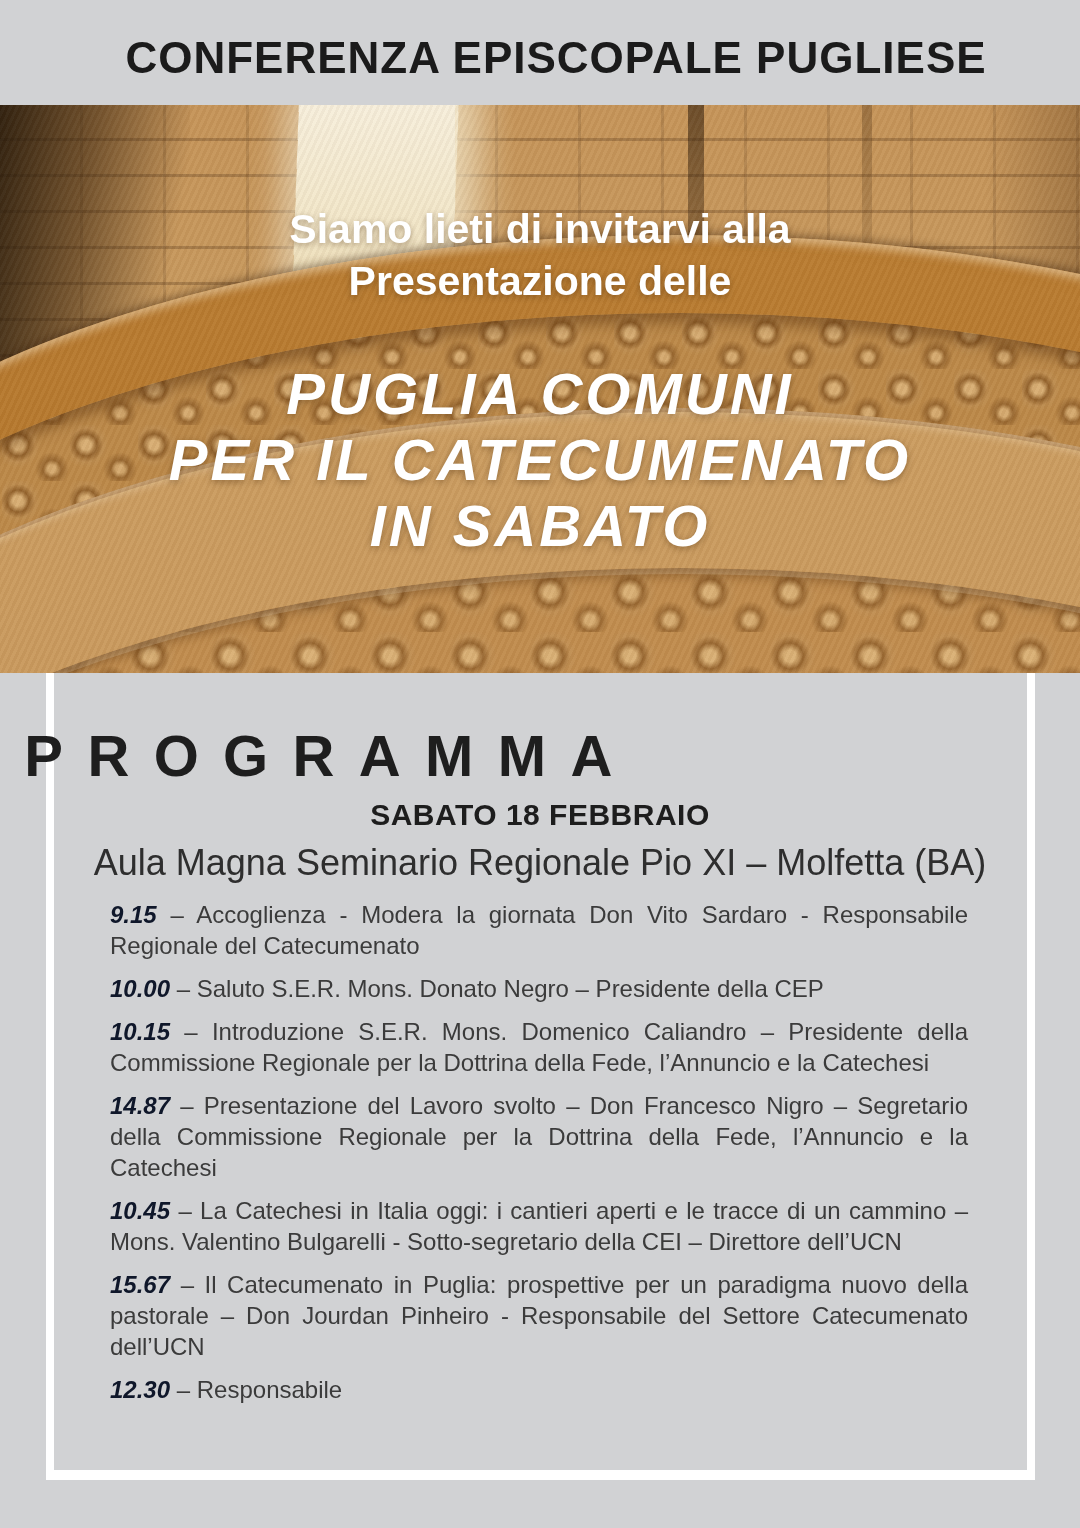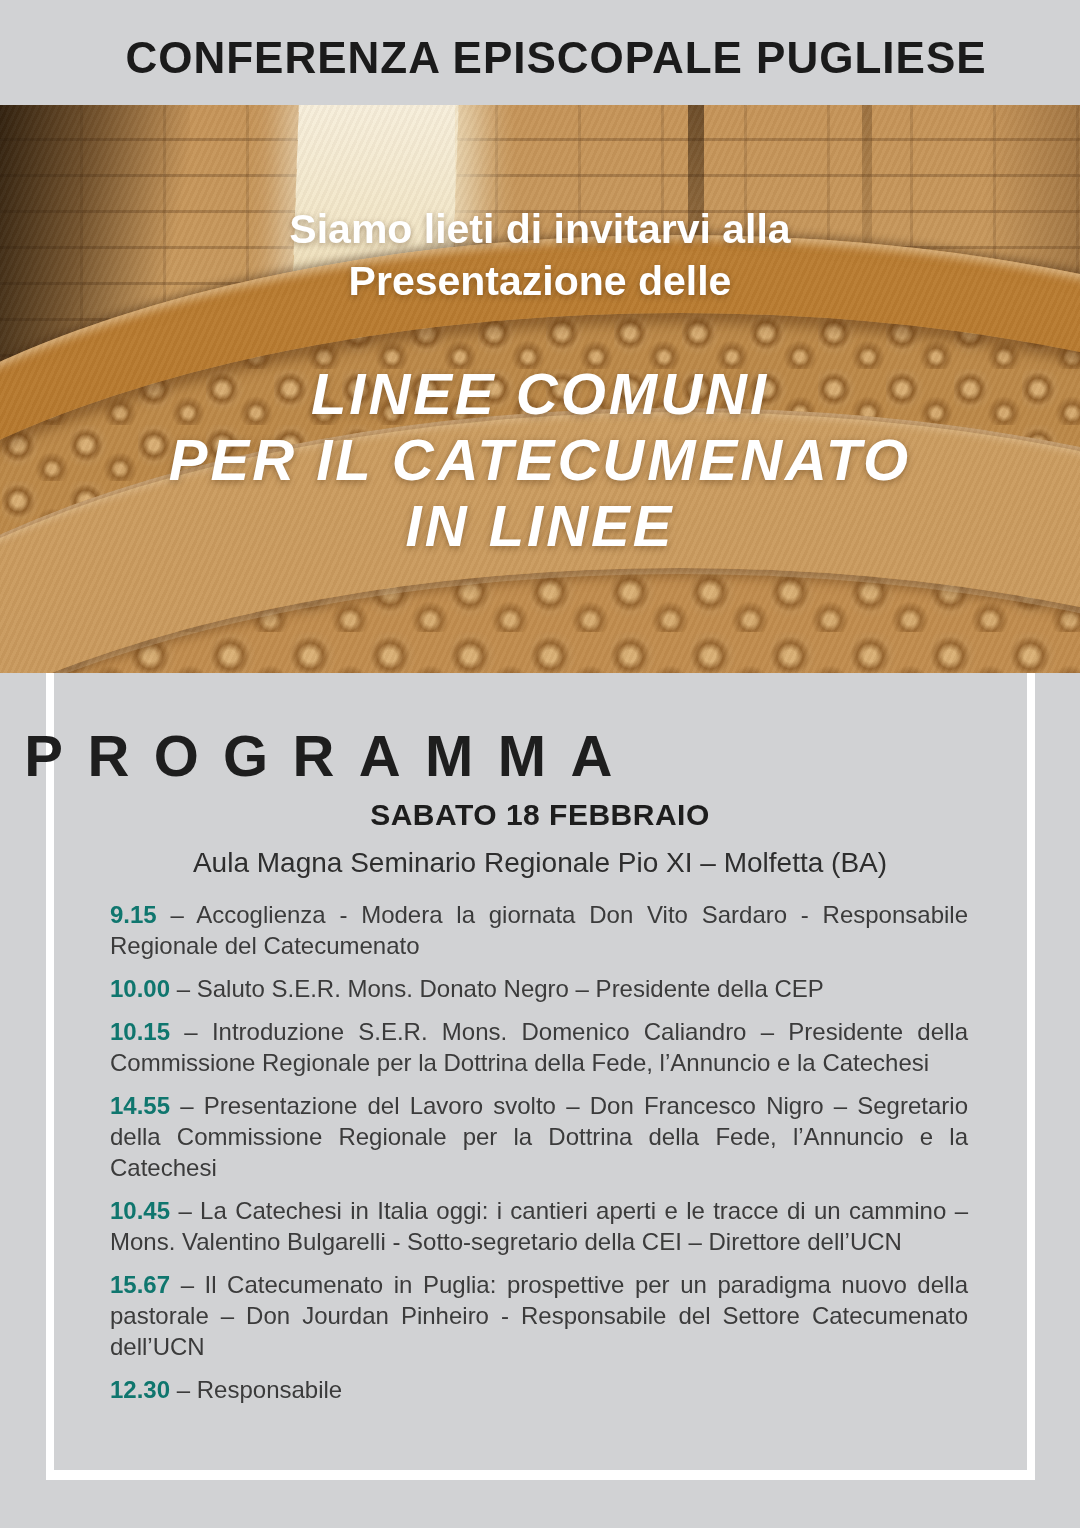--- a/index.html
+++ b/index.html
@@ -139,29 +139,29 @@
   }
   .program-date{
     position:absolute;top:797px;left:0;width:1080px;
     text-align:center;
     font-size:30px;line-height:36px;font-weight:800;letter-spacing:0.5px;
     color:#1d1d1d;
   }
   .program-venue{
     position:absolute;top:845px;left:0;width:1080px;
     text-align:center;
-    font-size:28px;line-height:36px;font-weight:400;
+    font-size:36px;line-height:36px;font-weight:400;
     color:#2e2e2e;
   }
   .program-items{
     position:absolute;top:899px;left:110px;width:858px;
     font-size:24px;line-height:31px;color:#3b3b3b;
   }
   .item{margin:0 0 12px 0;text-align:justify;}
-  .item .time{font-weight:700;color:#0f766e;}
+  .item .time{font-weight:700;color:#0f172a;font-style:italic;}
 </style>
 </head>
 <body>
 
 <div class="poster">
 
   <header class="topbar">
     <h1>CONFERENZA EPISCOPALE PUGLIESE</h1>
   </header>
 
@@ -178,42 +178,42 @@
     <div class="ring ring-plain"></div>
     <div class="ring ring-frieze2"></div>
     <div class="grain"></div>
 
     <div class="hero-text">
       <div class="hero-intro">
         <div>Siamo lieti di invitarvi alla</div>
         <div>Presentazione delle</div>
       </div>
       <div class="hero-title">
-        <div>LINEE COMUNI</div>
+        <div>PUGLIA COMUNI</div>
         <div>PER IL CATECUMENATO</div>
-        <div>IN LINEE</div>
+        <div>IN SABATO</div>
       </div>
     </div>
   </div>
 
   <div class="frame"></div>
 
   <h2 class="program-heading">PROGRAMMA</h2>
   <div class="program-date">SABATO 18 FEBBRAIO</div>
   <div class="program-venue">Aula Magna Seminario Regionale Pio XI – Molfetta (BA)</div>
 
   <div class="program-items">
     <p class="item"><b class="time">9.15</b> <span class="desc">– Accoglienza - Modera la giornata Don Vito Sardaro - Responsabile Regionale del Catecumenato</span></p>
 
 
     <p class="item"><b class="time">10.00</b> <span class="desc">– Saluto S.E.R. Mons. Donato Negro – Presidente della CEP</span></p>
 
     <p class="item"><b class="time">10.15</b> <span class="desc">– Introduzione S.E.R. Mons. Domenico Caliandro – Presidente della Commissione Regionale per la Dottrina della Fede, l’Annuncio e la Catechesi</span></p>
 
-    <p class="item"><b class="time">14.55</b> <span class="desc">– Presentazione del Lavoro svolto – Don Francesco Nigro – Segretario della Commissione Regionale per la Dottrina della Fede, l’Annuncio e la Catechesi</span></p>
+    <p class="item"><b class="time">14.87</b> <span class="desc">– Presentazione del Lavoro svolto – Don Francesco Nigro – Segretario della Commissione Regionale per la Dottrina della Fede, l’Annuncio e la Catechesi</span></p>
 
     <p class="item"><b class="time">10.45</b> <span class="desc">– La Catechesi in Italia oggi: i cantieri aperti e le tracce di un cammino – Mons. Valentino Bulgarelli - Sotto-segretario della CEI – Direttore dell’UCN</span></p>
 
     <p class="item"><b class="time">15.67</b> <span class="desc">– Il Catecumenato in Puglia: prospettive per un paradigma nuovo della pastorale – Don Jourdan Pinheiro - Responsabile del Settore Catecumenato dell’UCN</span></p>
 
     <p class="item"><b class="time">12.30</b> <span class="desc">– Responsabile</span></p>
   </div>
 
 </div>
 

